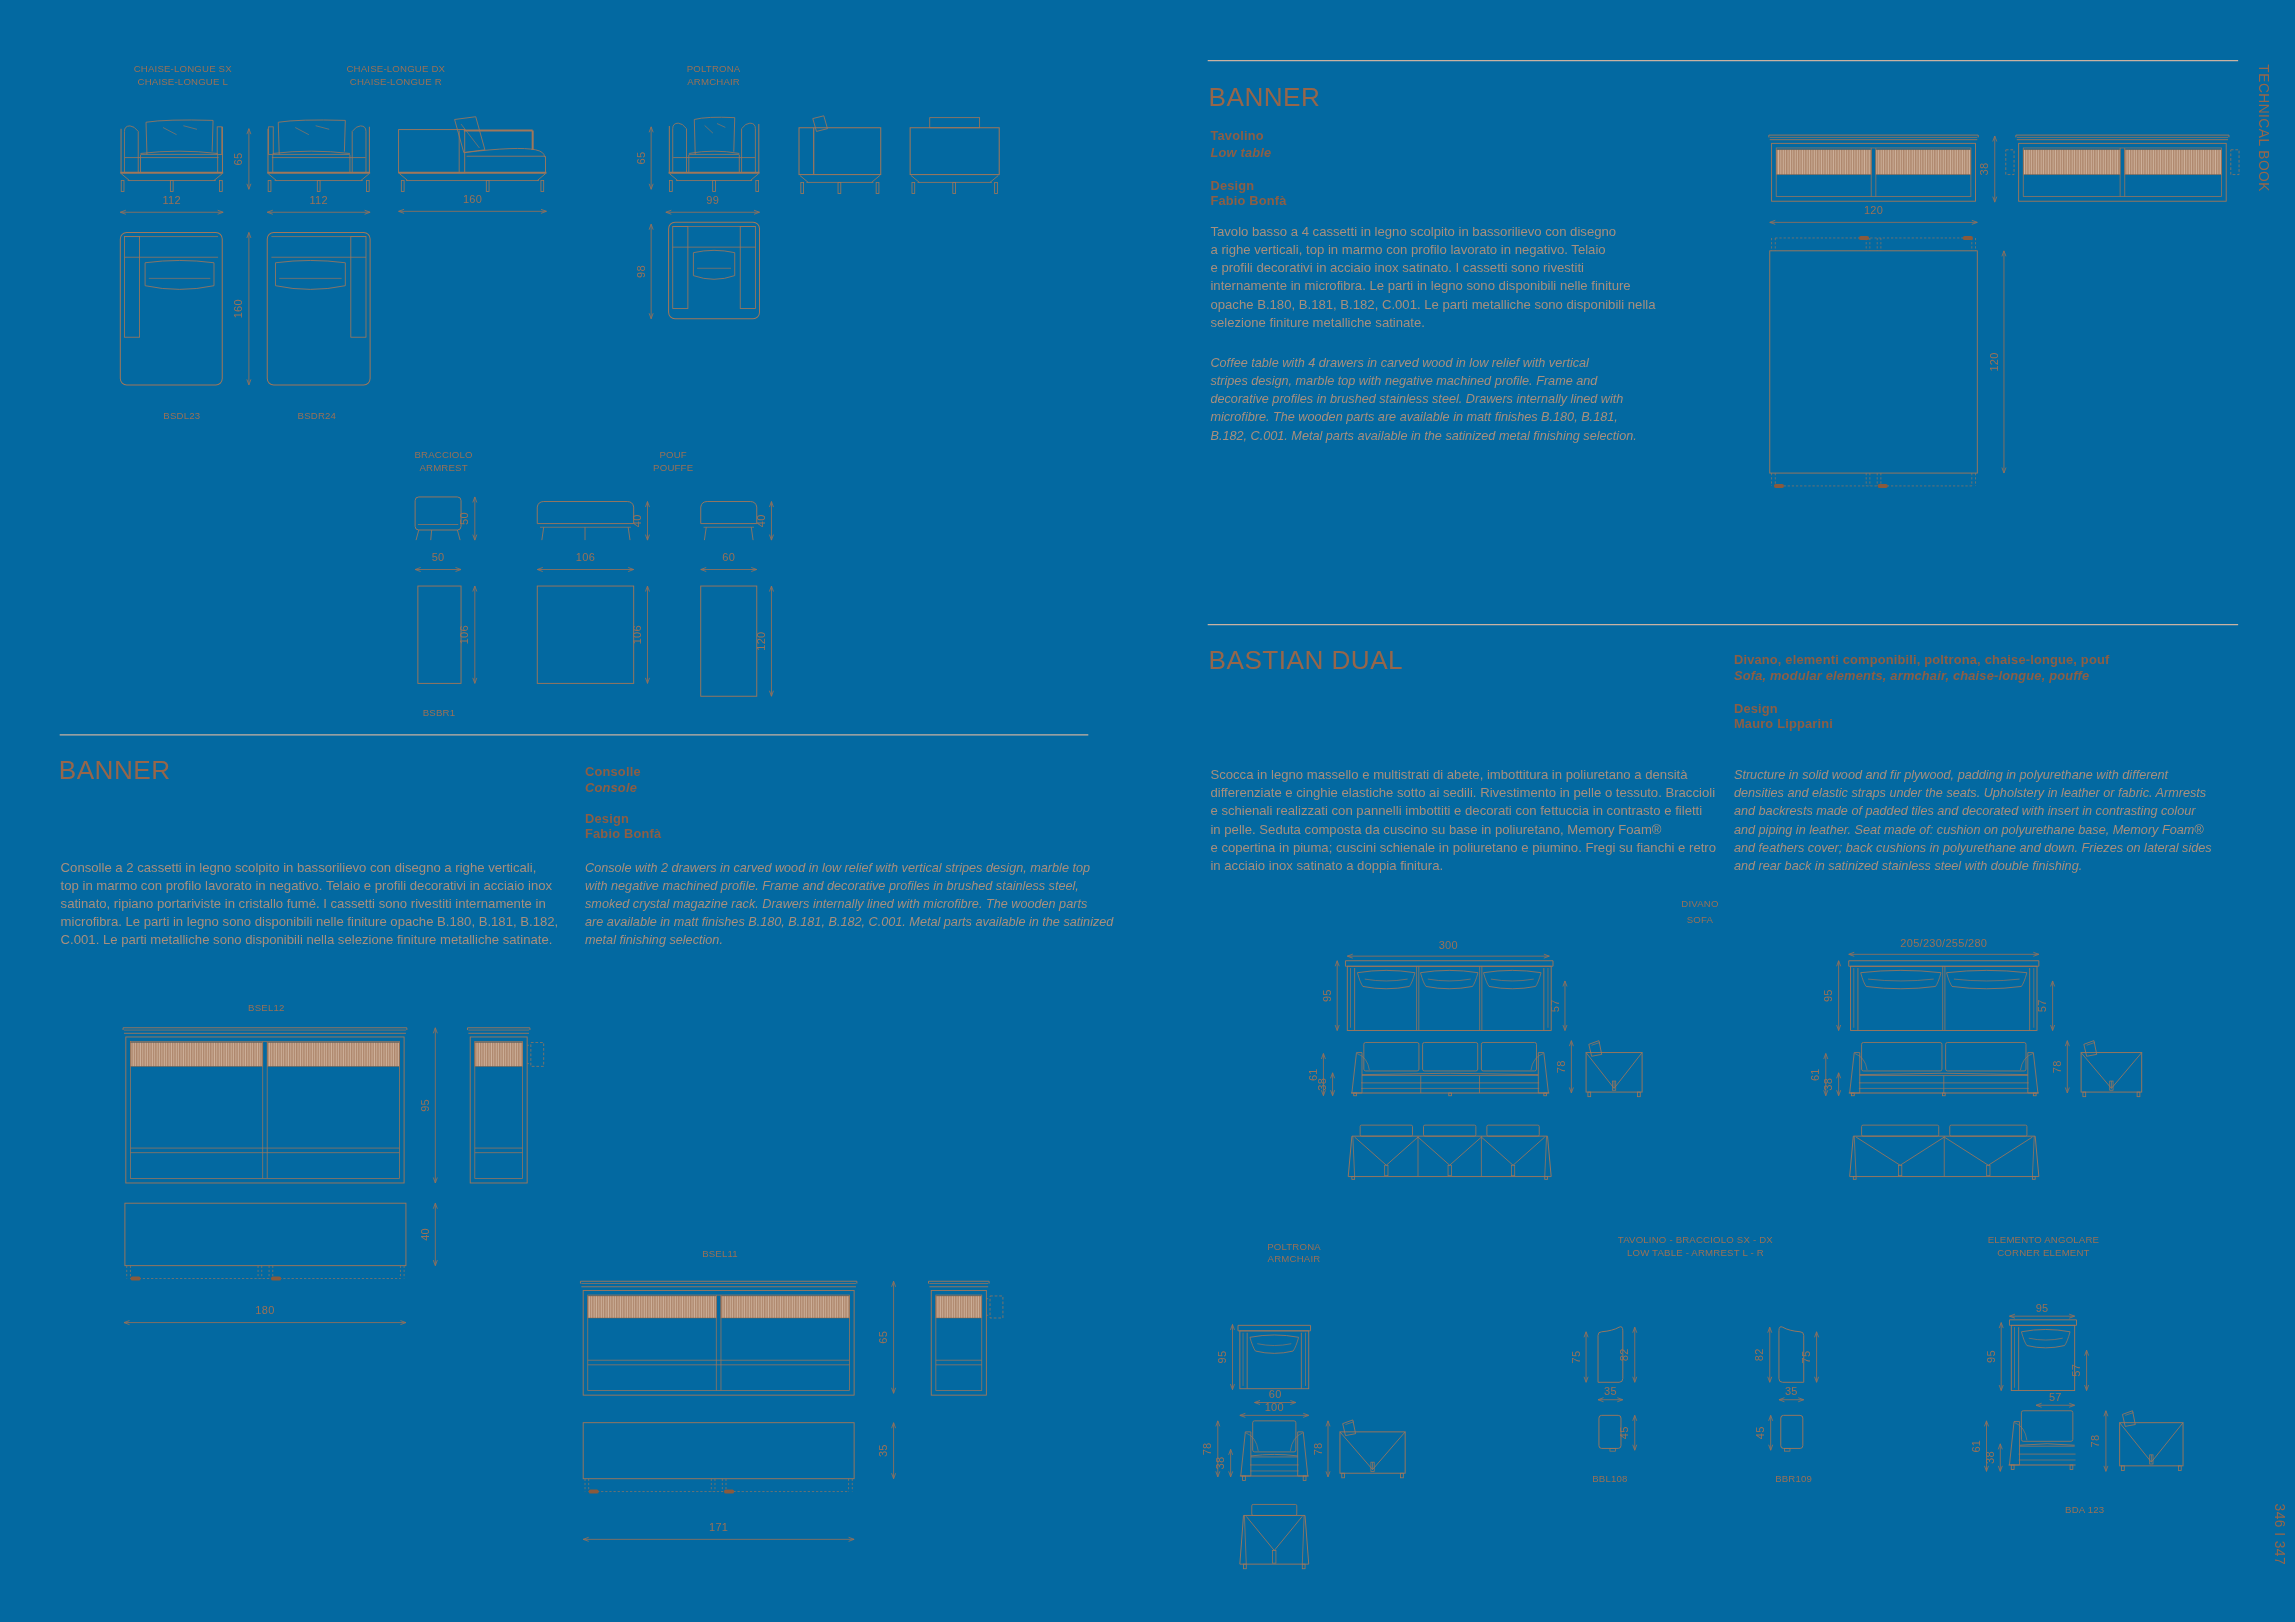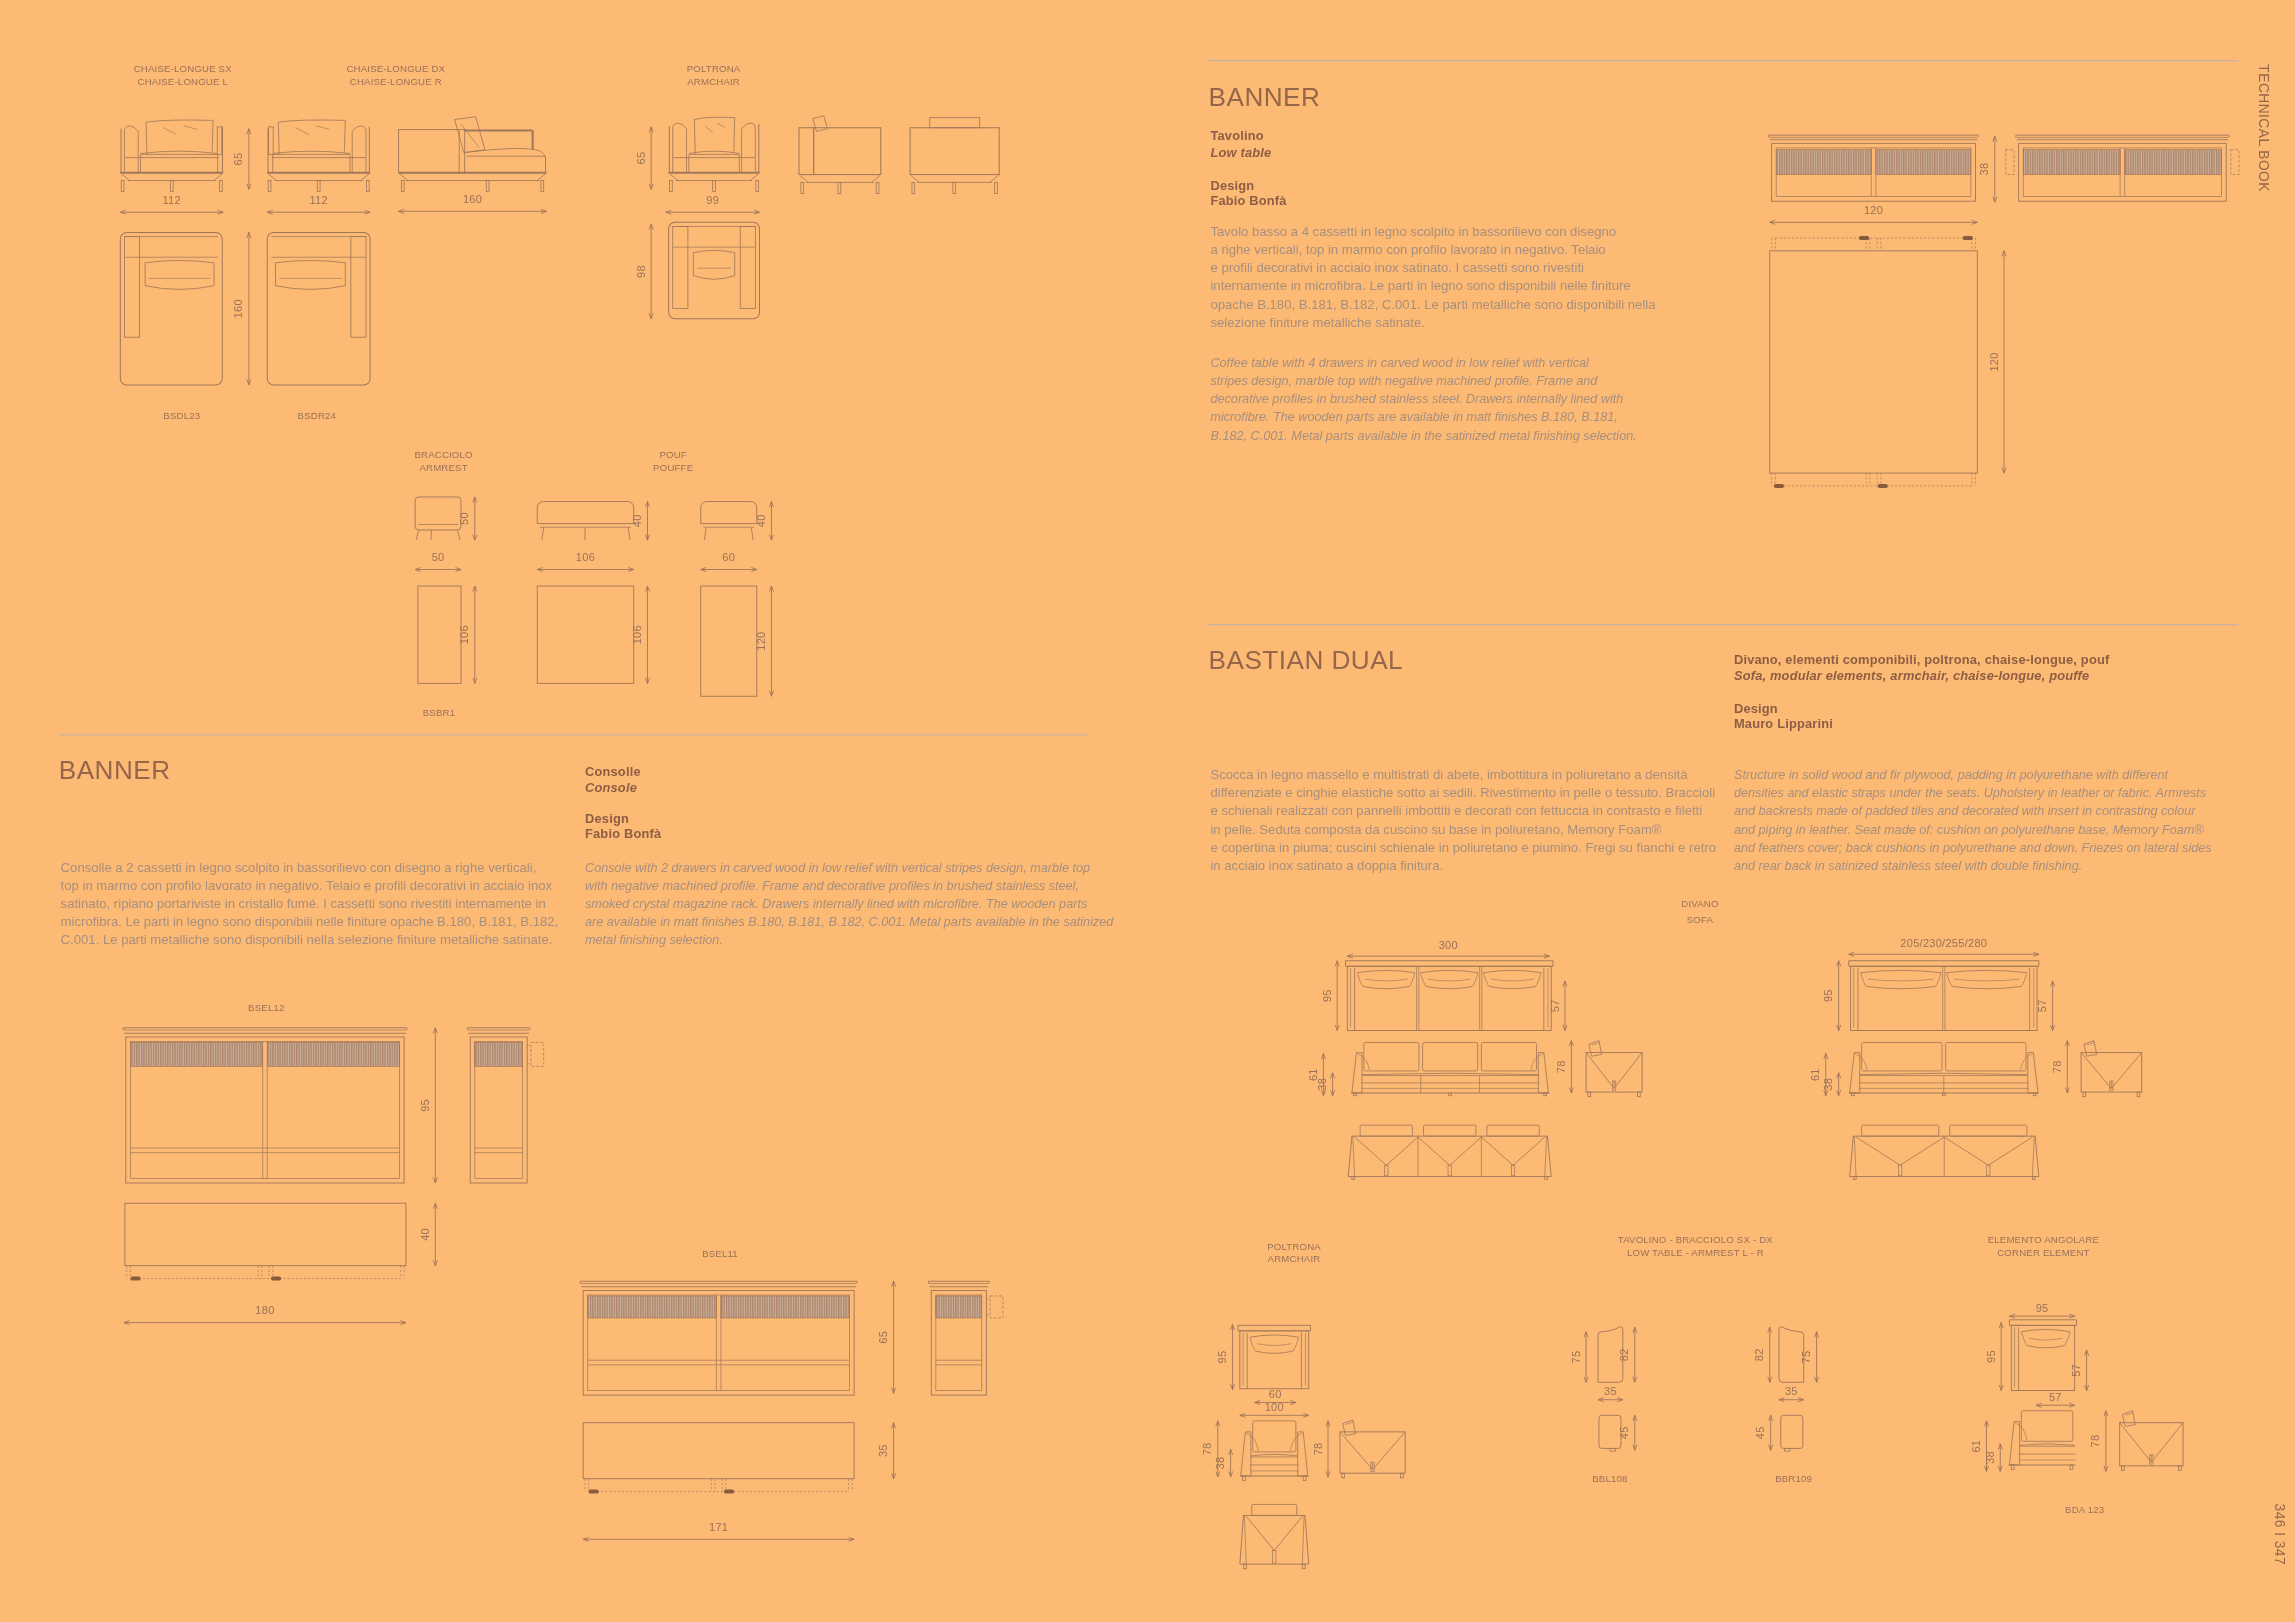--- a/index.html
+++ b/index.html
@@ -1,15 +1,15 @@
 <!DOCTYPE html>
 <html style="font-size:14.7px"><head><meta charset="utf-8">
 <style>
 html,body{margin:0;padding:0;background:#fff;}
-#pg{position:relative;width:2296px;height:1623px;background:#fdba74;overflow:hidden;}
+#pg{position:relative;width:2296px;height:1623px;background:#0369a1;overflow:hidden;}
 svg text{font-family:"Liberation Sans",sans-serif;}
 </style></head><body>
 <div id="pg">
 <svg width="2296" height="1623" viewBox="0 0 2500 1767" xmlns="http://www.w3.org/2000/svg">
 <defs>
 <pattern id="stp" width="2.6" height="8" patternUnits="userSpaceOnUse">
 <rect width="2.6" height="8" fill="#cdb09a"></rect>
 <line x1="0.8" y1="0" x2="0.8" y2="8" stroke="#9a6c4e" stroke-width="0.9"></line>
 </pattern>
 </defs>

